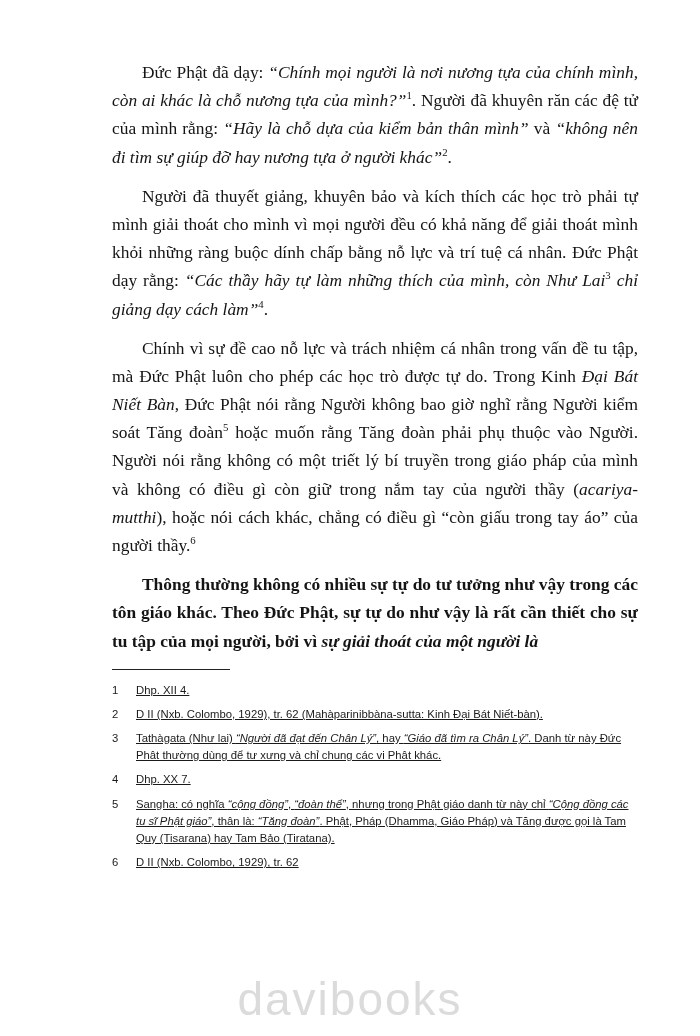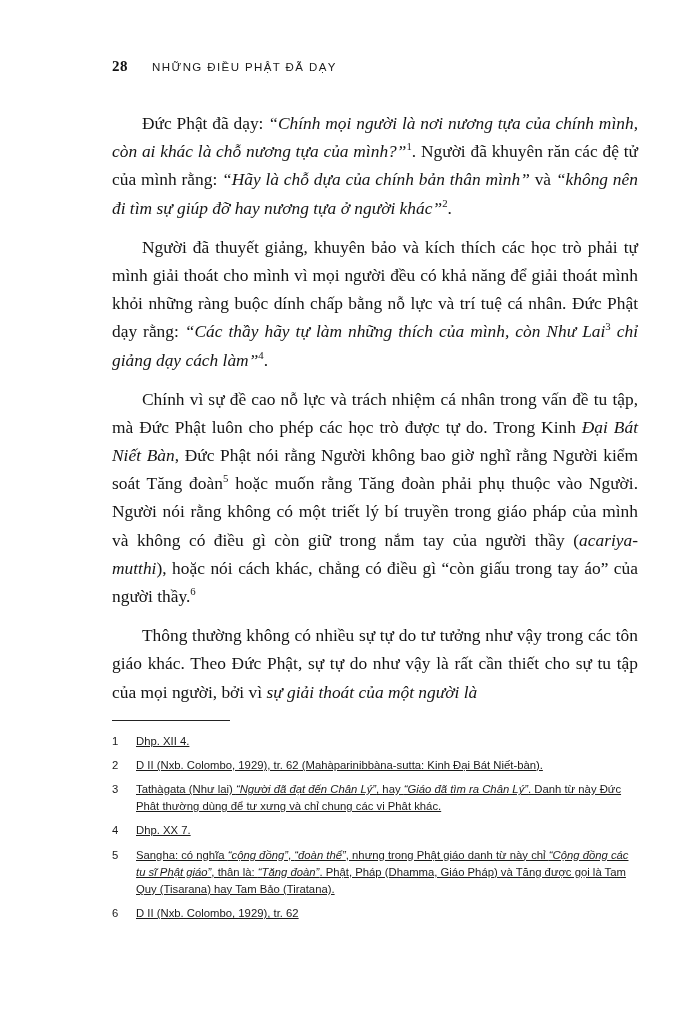--- a/index.html
+++ b/index.html
@@ -46,20 +46,21 @@
     line-height: 1.62;
     text-align: justify;
     color: #141414;
   }
   .body-text p {
     margin: 0 0 11px 0;
     text-indent: 30px;
   }
   .body-text p:last-child {
     margin-bottom: 0;
+    font-weight: bold;
   }
   i { font-style: italic; }
   sup {
     font-size: 0.62em;
     vertical-align: super;
     line-height: 0;
   }
   .footnote-rule {
     width: 118px;
     height: 1px;
@@ -108,27 +109,23 @@
     letter-spacing: 1px;
     color: rgba(125,125,125,0.33);
     margin-top: 8px;
   }
 </style>
 </head>
 <body>
 
 <div class="page">
 
-  <div class="header">
-    <div class="folio">28</div>
-    <div class="running-head">NHỮNG ĐIỀU PHẬT ĐÃ DẠY</div>
-  </div>
 
   <div class="body-text" id="body-container">
-      <p><span>Đức Phật đã dạy: </span><i>“Chính mọi người là nơi nương tựa của chính mình, còn ai khác là chỗ nương tựa của mình?”</i><sup>1</sup><span>. Người đã khuyên răn các đệ tử của mình rằng: </span><i>“Hãy là chỗ dựa của chính bản thân mình”</i><span> và </span><i>“không nên đi tìm sự giúp đỡ hay nương tựa ở người khác”</i><sup>2</sup><span>.</span></p>
+      <p><span>Đức Phật đã dạy: </span><i>“Chính mọi người là nơi nương tựa của chính mình, còn ai khác là chỗ nương tựa của mình?”</i><sup>1</sup><span>. Người đã khuyên răn các đệ tử của mình rằng: </span><i>“Hãy là chỗ dựa của kiểm bản thân mình”</i><span> và </span><i>“không nên đi tìm sự giúp đỡ hay nương tựa ở người khác”</i><sup>2</sup><span>.</span></p>
       <p><span>Người đã thuyết giảng, khuyên bảo và kích thích các học trò phải tự mình giải thoát cho mình vì mọi người đều có khả năng để giải thoát mình khỏi những ràng buộc dính chấp bằng nỗ lực và trí tuệ cá nhân. Đức Phật dạy rằng: </span><i>“Các thầy hãy tự làm những thích của mình, còn Như Lai</i><sup>3</sup><i> chỉ giảng dạy cách làm”</i><sup>4</sup><span>.</span></p>
       <p><span>Chính vì sự đề cao nỗ lực và trách nhiệm cá nhân trong vấn đề tu tập, mà Đức Phật luôn cho phép các học trò được tự do. Trong Kinh </span><i>Đại Bát Niết Bàn</i><span>, Đức Phật nói rằng Người không bao giờ nghĩ rằng Người kiểm soát Tăng đoàn</span><sup>5</sup><span> hoặc muốn rằng Tăng đoàn phải phụ thuộc vào Người. Người nói rằng không có một triết lý bí truyền trong giáo pháp của mình và không có điều gì còn giữ trong nắm tay của người thầy (</span><i>acariya-mutthi</i><span>), hoặc nói cách khác, chẳng có điều gì “còn giấu trong tay áo” của người thầy.</span><sup>6</sup></p>
       <p><span>Thông thường không có nhiều sự tự do tư tưởng như vậy trong các tôn giáo khác. Theo Đức Phật, sự tự do như vậy là rất cần thiết cho sự tu tập của mọi người, bởi vì </span><i>sự giải thoát của một người là</i></p>
     </div>
 
   <div class="footnote-rule"></div>
 
   <div class="footnotes" id="footnotes-container">
       <div class="fn">
         <div class="fn-num">1</div>
@@ -150,15 +147,16 @@
         <div class="fn-num">5</div>
         <div class="fn-text"><span>Sangha: có nghĩa </span><i>“cộng đồng”</i><span>, </span><i>“đoàn thể”</i><span>, nhưng trong Phật giáo danh từ này chỉ </span><i>“Cộng đồng các tu sĩ Phật giáo”</i><span>, thân là: </span><i>“Tăng đoàn”</i><span>. Phật, Pháp (Dhamma, Giáo Pháp) và Tăng được gọi là Tam Quy (Tisarana) hay Tam Bảo (Tiratana).</span></div>
       </div>
       <div class="fn">
         <div class="fn-num">6</div>
         <div class="fn-text"><span>D II (Nxb. Colombo, 1929), tr. 62</span></div>
       </div>
     </div>
 
   <div class="watermark">
+    <div class="wm-main">davibooks</div>
   </div>
 
 </div>
 
 </body></html>

